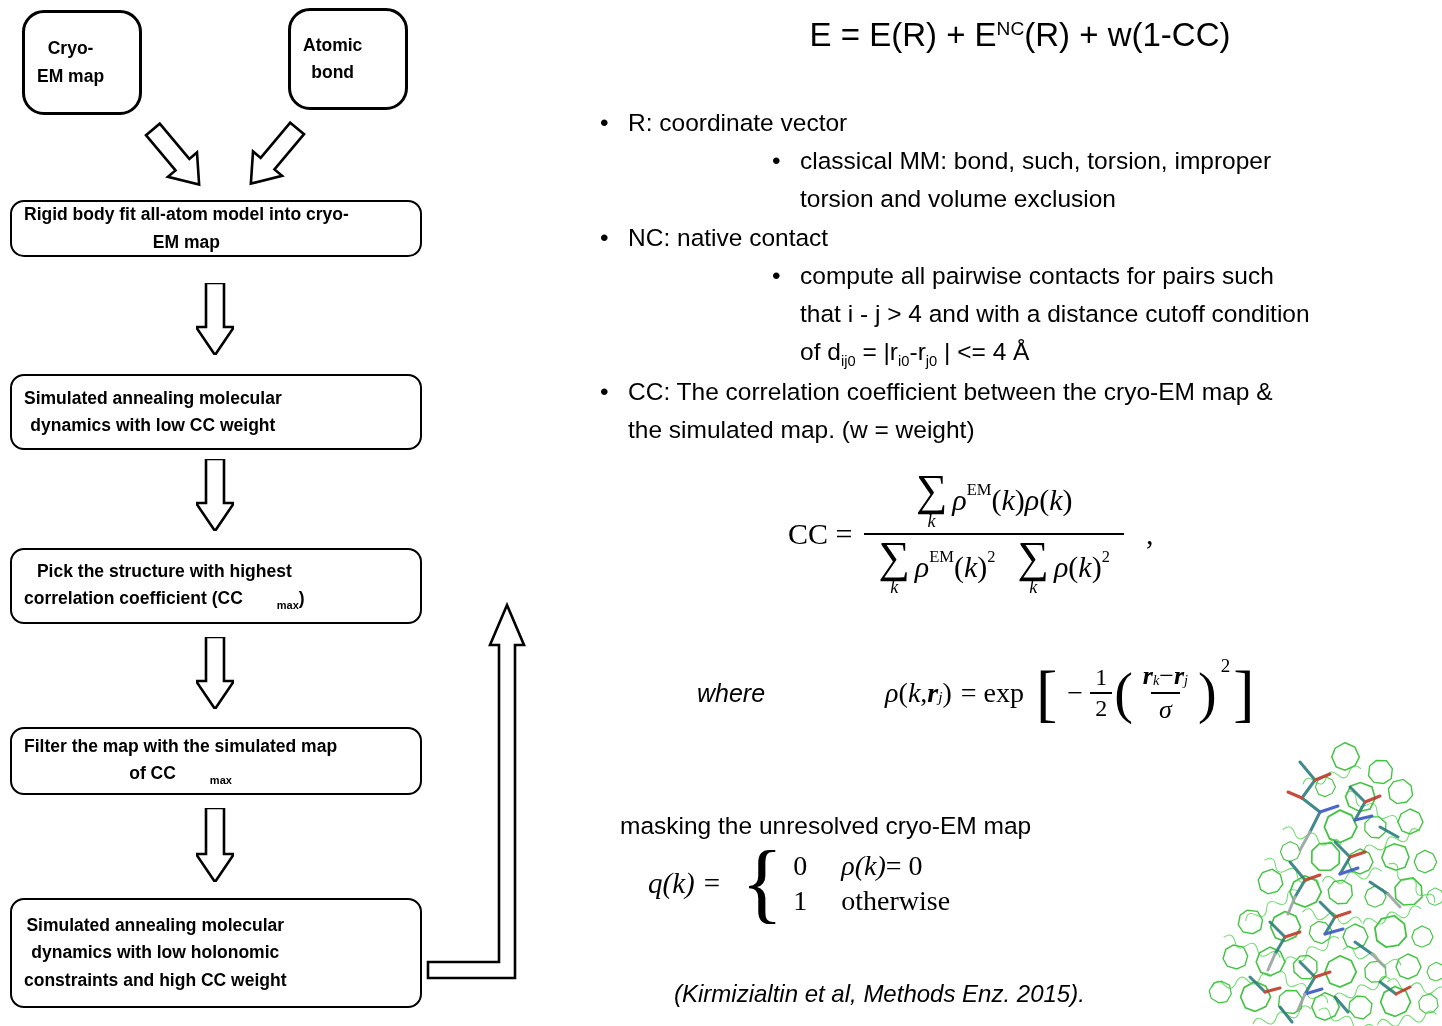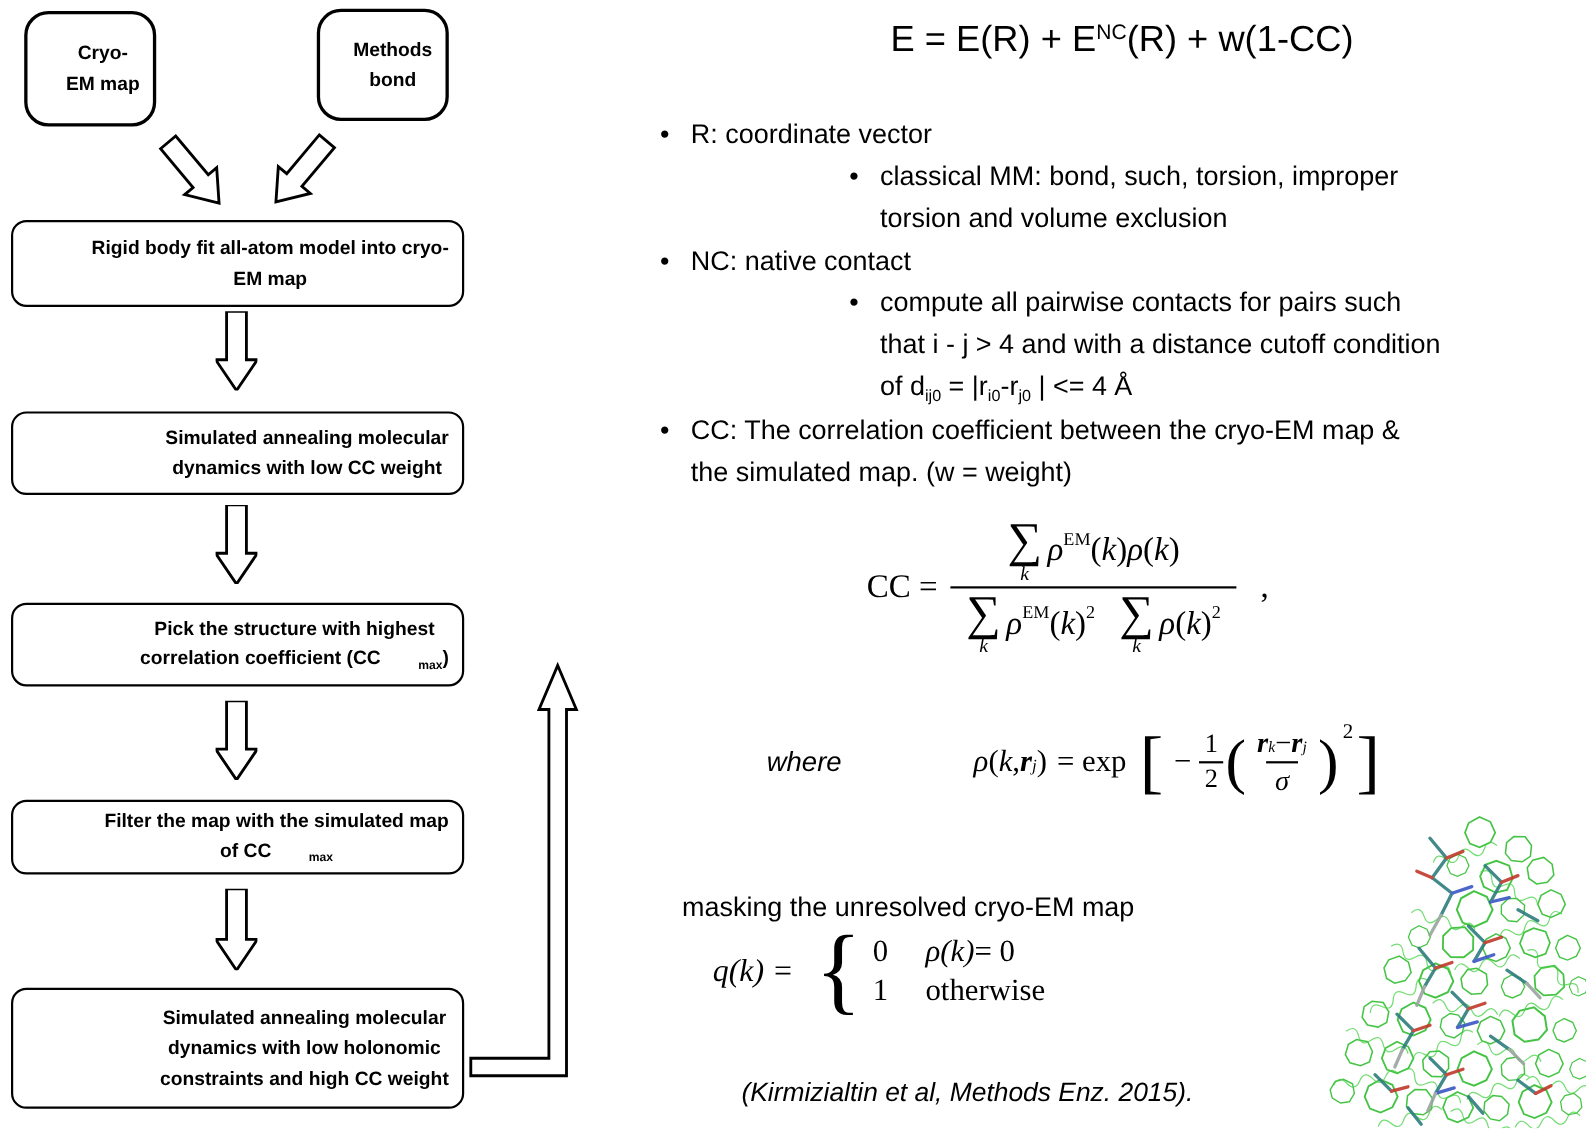--- a/index.html
+++ b/index.html
@@ -1,21 +1,21 @@
 <!DOCTYPE html>
 <html><head>
 <meta charset="utf-8">
 <style>
   * { margin:0; padding:0; box-sizing:border-box; }
   body { background:#ffffff; font-family:"Liberation Sans", sans-serif; color:#000; }
   .slide { position:relative; width:1442px; height:1026px; background:#fff; overflow:hidden; }
 
   
   .fbox { position:absolute; border:2.6px solid #000; border-radius:14px; background:#fff;
-          display:flex; align-items:center; justify-content:flex-end; text-align:center; }
+          display:flex; align-items:center; justify-content:flex-start; text-align:center; }
   .fbox.top { border-radius:22px; border-width:3px; }
   .ftext { font-size:17.5px; font-weight:600; line-height:1.55; padding:0 12px; }
   .ftext .bl { display:block; }
   .ftext sub { font-size:11px;padding-left:34px; }
   .arr { position:absolute; }
   .arr polygon { fill:#fff; stroke:#000; stroke-width:2.6; stroke-linejoin:miter; }
 
   
   .energy { position:absolute; left:620px; top:16px; width:800px; text-align:center; font-size:33px; }
   .e-sup { font-size:0.58em; position:relative; top:-0.55em; }
@@ -75,37 +75,37 @@
 
   <div class="fbox top" style="left:22px; top:10px; width:120px; height:105px;">
     <div class="ftext">
         <span class="bl">Cryo-</span>
         <span class="bl">EM map</span>
       </div>
   </div>
 
   <div class="fbox top" style="left:288px; top:8px; width:120px; height:102px;">
     <div class="ftext">
-        <span class="bl">Methods</span>
+        <span class="bl">Atomic</span>
         <span class="bl">bond</span>
       </div>
   </div>
 
   <svg class="arr" style="left:130px; top:111px;" width="92" height="92">
     <g transform="translate(46,46) rotate(-40)">
         <polygon points="-9,-36 9,-36 9,10 19,10 0,36 -19,10 -9,10"></polygon>
       </g>
   </svg>
   <svg class="arr" style="left:228px; top:110px;" width="92" height="92">
     <g transform="translate(46,46) rotate(40)">
         <polygon points="-9,-36 9,-36 9,10 19,10 0,36 -19,10 -9,10"></polygon>
       </g>
   </svg>
 
-  <div class="fbox" style="left:10px; top:200px; width:412px; height:79px;">
+  <div class="fbox" style="left:10px; top:200px; width:412px; height:57px;">
     <div class="ftext">
         <span class="bl">Rigid body fit all-atom model into cryo-</span>
         <span class="bl">EM map</span>
       </div>
   </div>
 
   <svg class="arr" style="left:196px; top:283px;" width="38" height="72">
       <polygon points="10,0 28,0 28,44 38,44 19,72 0,44 10,44"></polygon>
     </svg>
 

